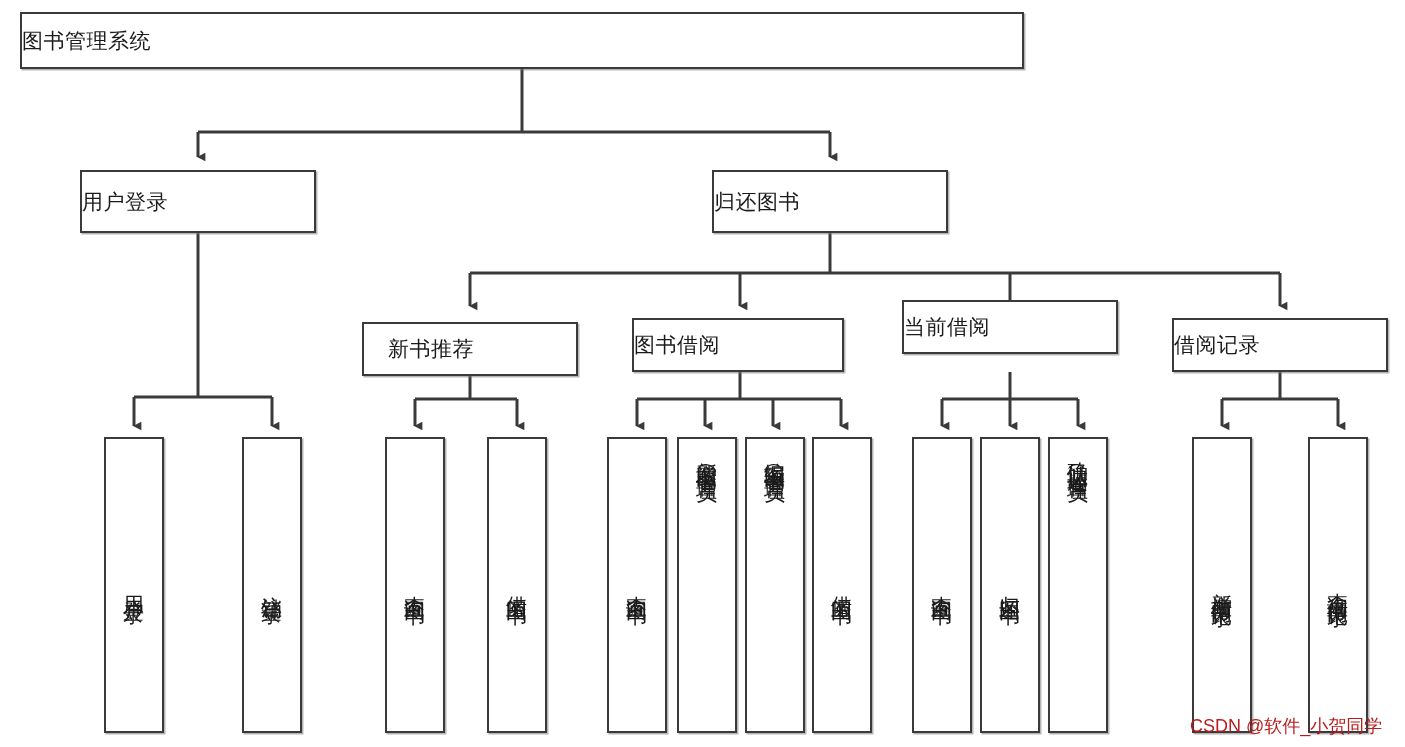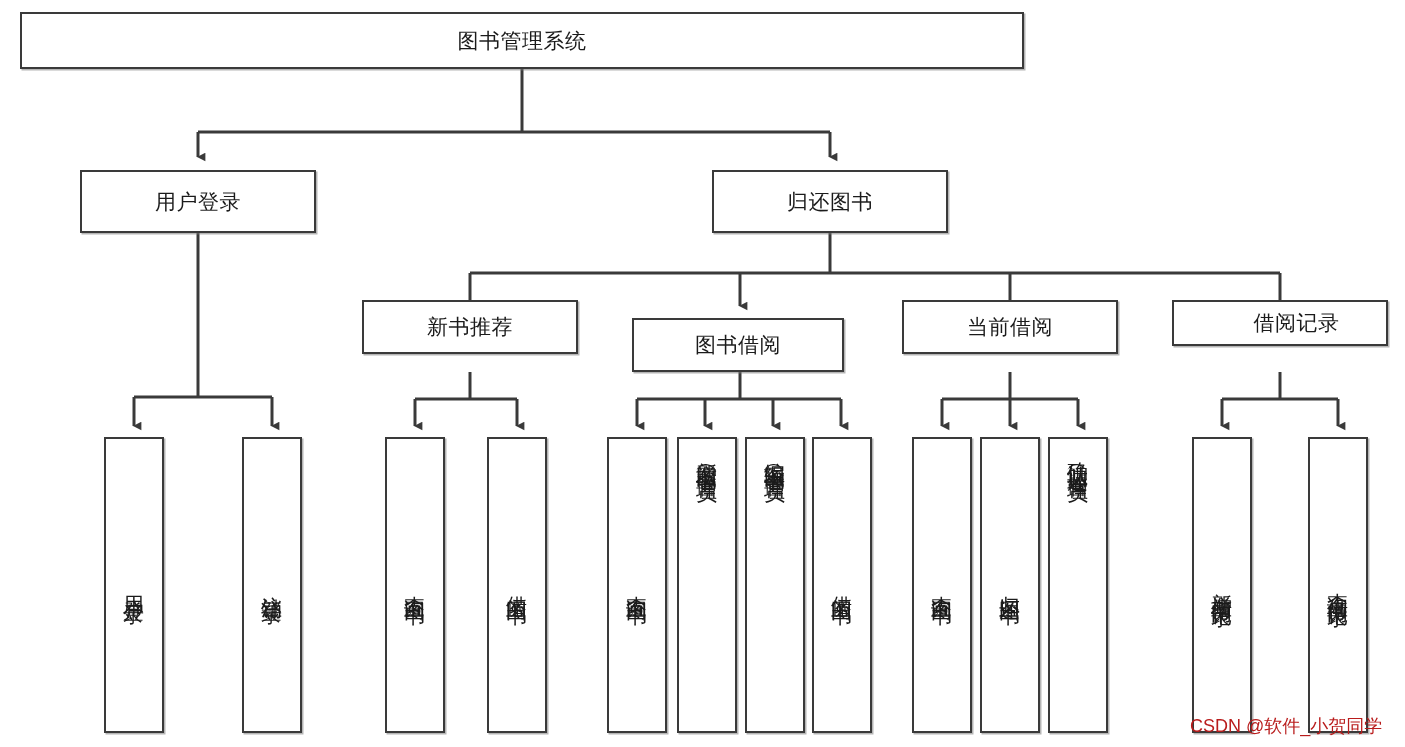--- a/index.html
+++ b/index.html
@@ -25,21 +25,21 @@
     width: 1405px;
     height: 747px;
   }
   .node-box {
     position: absolute;
     box-sizing: border-box;
     border: 2px solid #3a3a3a;
     background: #ffffff;
     display: flex;
     align-items: center;
-    justify-content: center;
+    justify-content: flex-start;
     box-shadow: 1.5px 1.5px 0 rgba(120,120,120,0.55);
   }
   .node-label-h {
     font-size: 21px;
     color: #1b1b1b;
     line-height: 1.1;
     letter-spacing: 0.5px;
     white-space: nowrap;
   }
   .node-box.vertical {
@@ -129,30 +129,30 @@
     <span class="node-label-h">图书管理系统</span>
   </div>
 
   <div class="node-box" style="left:80px; top:170px; width:236px; height:63px;">
     <span class="node-label-h">用户登录</span>
   </div>
   <div class="node-box" style="left:712px; top:170px; width:236px; height:63px;">
     <span class="node-label-h">归还图书</span>
   </div>
 
-  <div class="node-box" style="left:362px; top:300px; width:216px; height:54px;">
+  <div class="node-box" style="left:362px; top:322px; width:216px; height:54px;padding-left:24px;">
     <span class="node-label-h">新书推荐</span>
   </div>
   <div class="node-box" style="left:632px; top:318px; width:212px; height:54px;">
     <span class="node-label-h">图书借阅</span>
   </div>
   <div class="node-box" style="left:902px; top:300px; width:216px; height:54px;">
     <span class="node-label-h">当前借阅</span>
   </div>
-  <div class="node-box" style="left:1172px; top:300px; width:216px; height:46px;padding-left:33px;">
+  <div class="node-box" style="left:1172px; top:318px; width:216px; height:54px;">
     <span class="node-label-h">借阅记录</span>
   </div>
 
   <div class="node-box vertical mid" style="left:104px; top:437px; width:60px; height:296px;">
     <span class="node-label-v">用户登录</span>
   </div>
   <div class="node-box vertical mid" style="left:242px; top:437px; width:60px; height:296px;">
     <span class="node-label-v">注销登录</span>
   </div>
 

